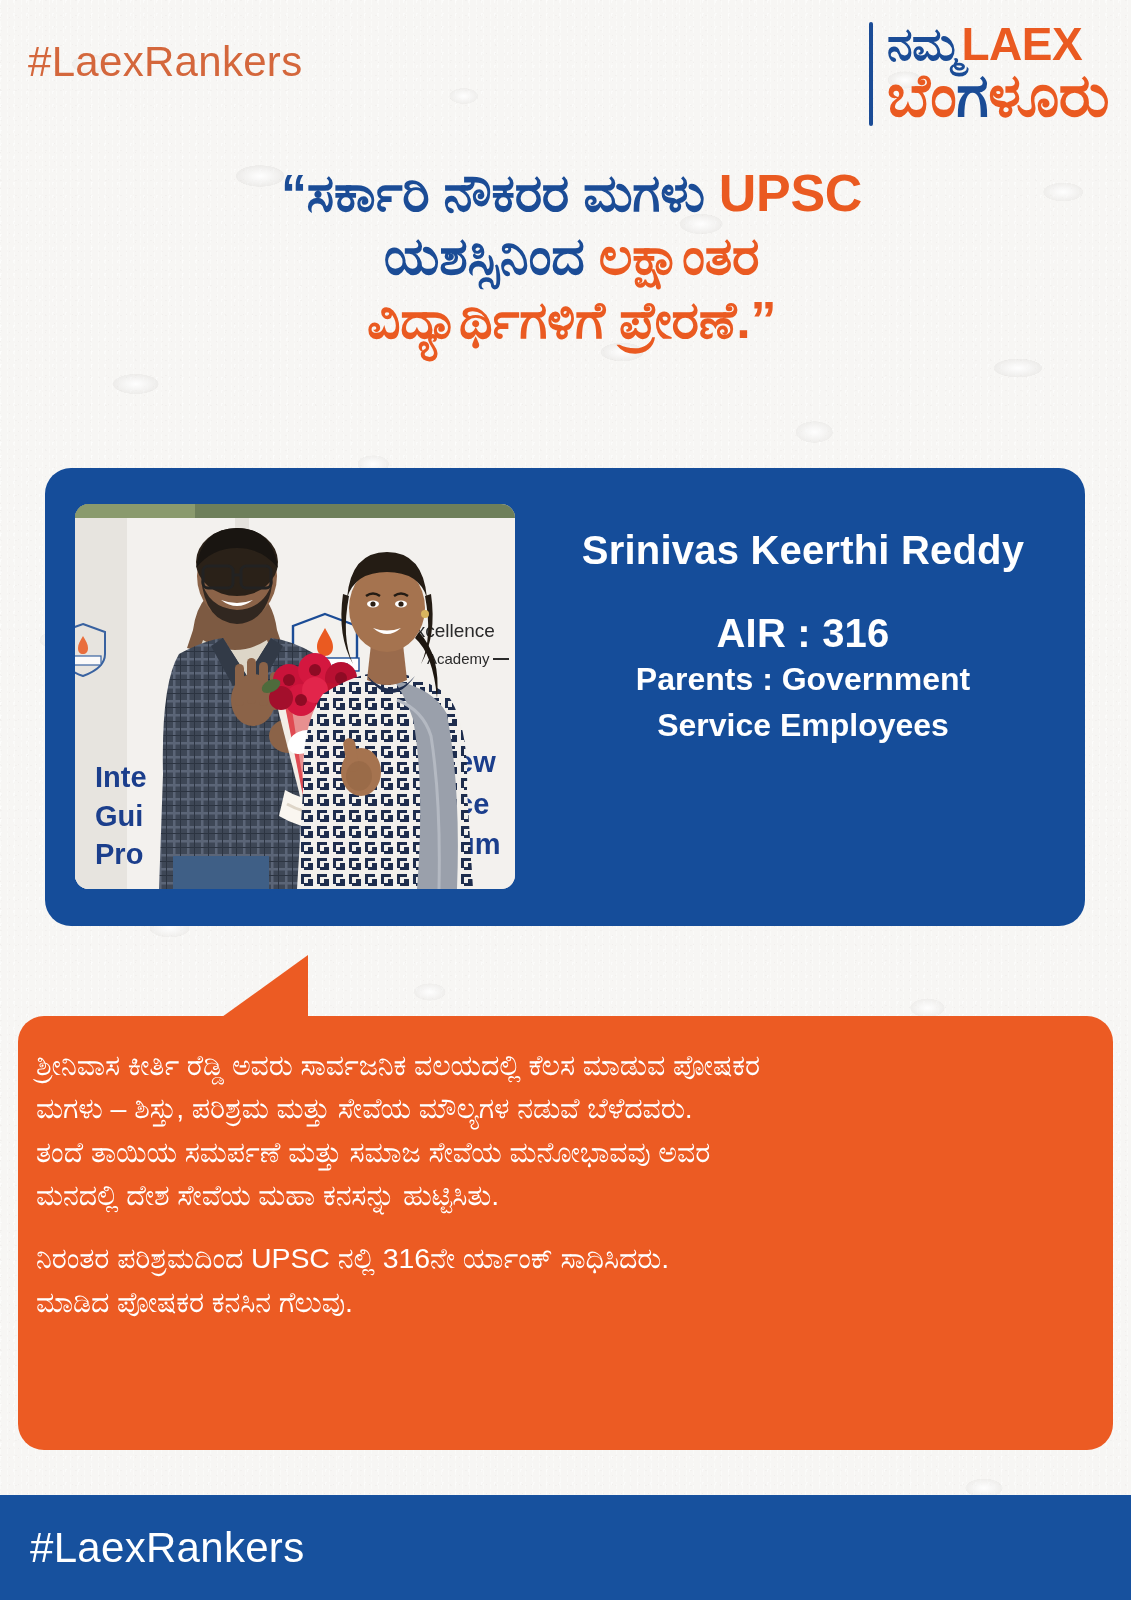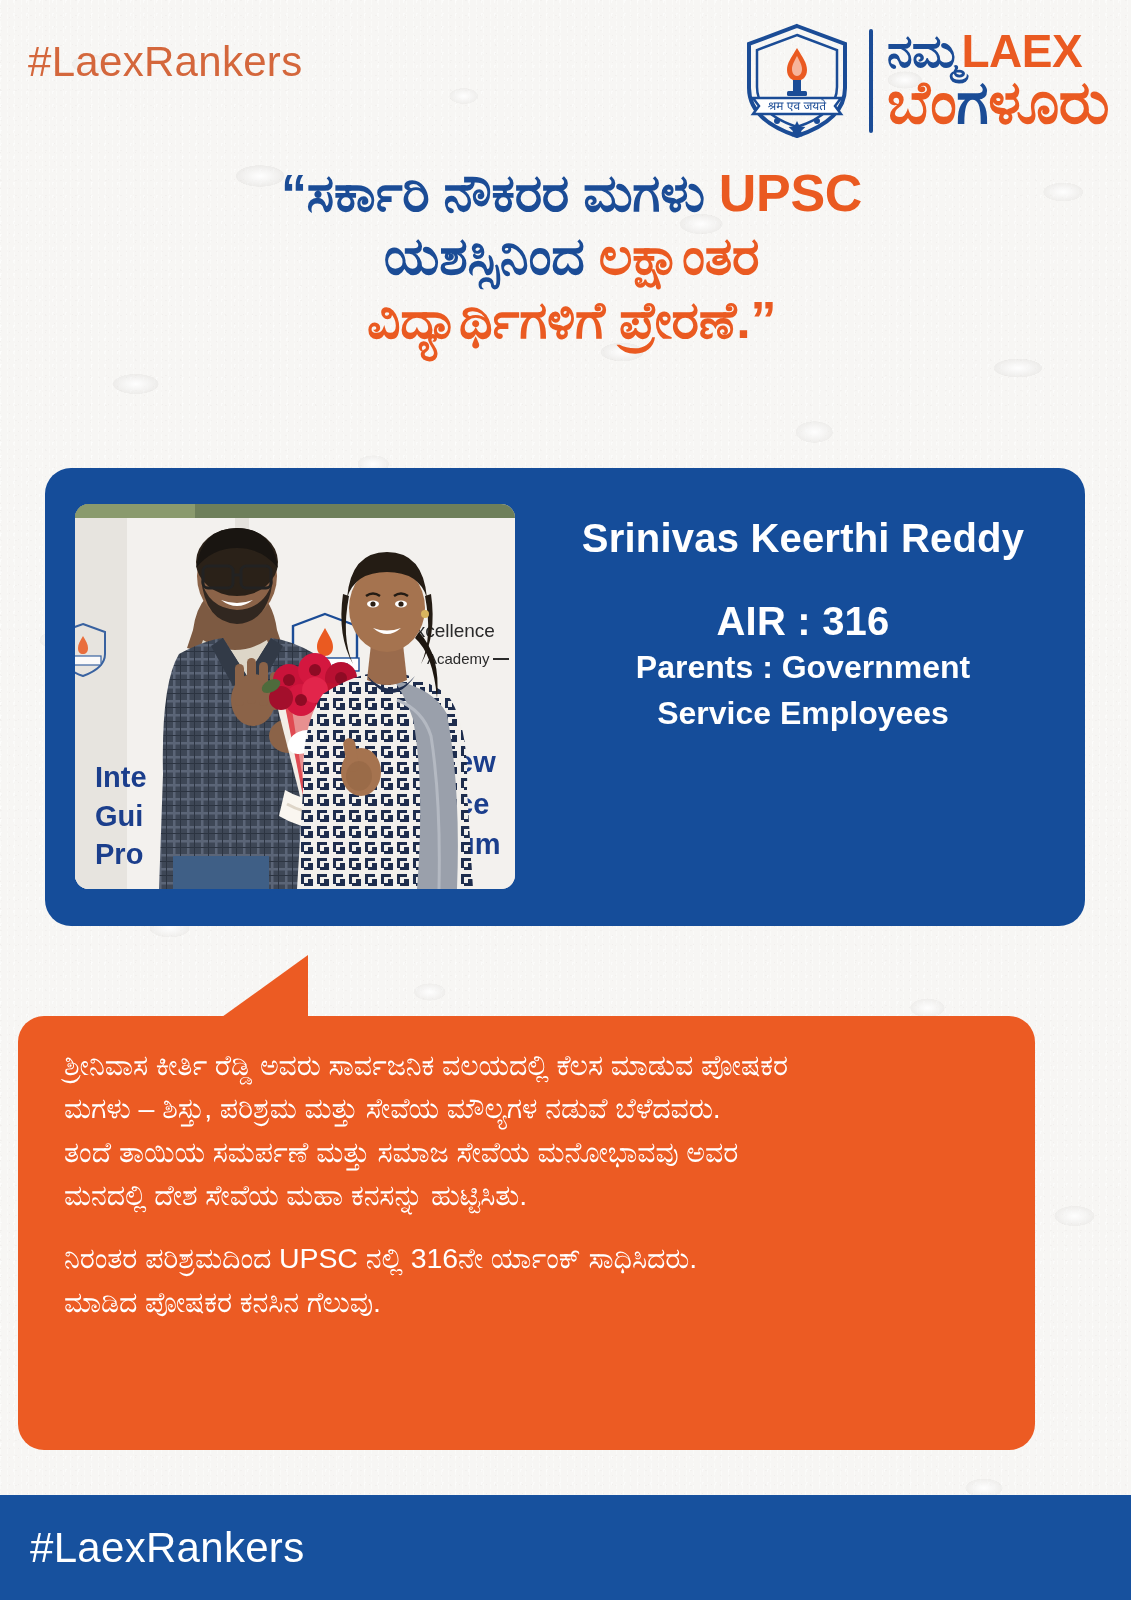--- a/index.html
+++ b/index.html
@@ -160,21 +160,21 @@
     border-radius: 14px;
     overflow: hidden;
     background: #e9e7e3;
   }
   .photo-frame svg { display: block; width: 100%; height: 100%; }
 
   .profile-info {
     position: absolute;
     left: 490px;
     right: 14px;
-    top: 48px;
+    top: 60px;
     text-align: center;
     color: #ffffff;
   }
   .p-name {
     font-size: 40px;
     font-weight: bold;
     letter-spacing: .2px;
     white-space: nowrap;
   }
   .p-air {
@@ -199,25 +199,25 @@
     width: 120px;
     height: 85px;
   }
   .bubble-tail svg { display: block; width: 100%; height: 100%; }
 
   
   .story-box {
     position: absolute;
     left: 18px;
     top: 1016px;
-    width: 1017px;
+    width: 1095px;
     height: 434px;
     background: #ec5b23;
     border-radius: 26px;
-    padding: 28px 30px 0 46px;
+    padding: 28px 30px 0 18px;
     color: #ffffff;
   }
   .story-para {
     font-size: 28.5px;
     line-height: 1.52;
     letter-spacing: -.1px;
   }
   .story-para + .story-para { margin-top: 20px; }
   .story-para .sline { display: block; white-space: nowrap; }
 
@@ -242,35 +242,20 @@
 </head>
 <body>
 
 <div id="poster">
   <div class="bg-texture"></div>
 
   <div class="header">
     <div class="hashtag-top">#LaexRankers</div>
 
     <div class="brand-lockup">
-      <span class="brand-emblem-wrap">
-        <svg class="brand-emblem" viewBox="0 0 116 118" xmlns="http://www.w3.org/2000/svg">
-          <path d="M58 4 L106 22 L106 66 Q106 98 58 114 Q10 98 10 66 L10 22 Z" fill="none" stroke="#1b4c96" stroke-width="4"></path>
-          <path d="M58 13 L98 28 L98 65 Q98 92 58 105 Q18 92 18 65 L18 28 Z" fill="none" stroke="#1b4c96" stroke-width="2.5"></path>
-          <path d="M58 26 C52 36 48 41 48 48 C48 55 53 59 58 59 C63 59 68 55 68 48 C68 41 64 36 58 26 Z" fill="#ea5a21"></path>
-          <path d="M58 34 C55 40 53 43 53 47 C53 51 55 54 58 54 C61 54 63 51 63 47 C63 43 61 40 58 34 Z" fill="#ffffff" opacity="0.55"></path>
-          <rect x="54" y="58" width="8" height="12" fill="#1b4c96"></rect>
-          <rect x="48" y="69" width="20" height="5" rx="1.5" fill="#1b4c96"></rect>
-          <path d="M14 76 L102 76 L96 84 L102 92 L14 92 L20 84 Z" fill="#ffffff" stroke="#1b4c96" stroke-width="2.5"></path>
-          <text x="58" y="88" text-anchor="middle" font-family="'Liberation Sans',sans-serif" font-size="12" fill="#1b4c96">श्रम एव जयते</text>
-          <circle cx="38" cy="99" r="3" fill="#1b4c96"></circle>
-          <circle cx="78" cy="99" r="3" fill="#1b4c96"></circle>
-          <path d="M58 99 L60.6 104.2 L66.4 105 L62.2 109 L63.2 114.8 L58 112 L52.8 114.8 L53.8 109 L49.6 105 L55.4 104.2 Z" fill="#1b4c96"></path>
-        </svg>
-      </span>
 
       <span class="brand-divider"></span>
 
       <span class="brand-words">
         <span class="brand-line1"><span class="c-blue">ನಮ್ಮ</span><span class="c-orange">LAEX</span></span>
         <span class="brand-line2"><span class="c-orange">ಬೆಂ</span><span class="c-blue">ಗ</span><span class="c-orange">ಳೂರು</span></span>
       </span>
     </div>
   </div>
 

